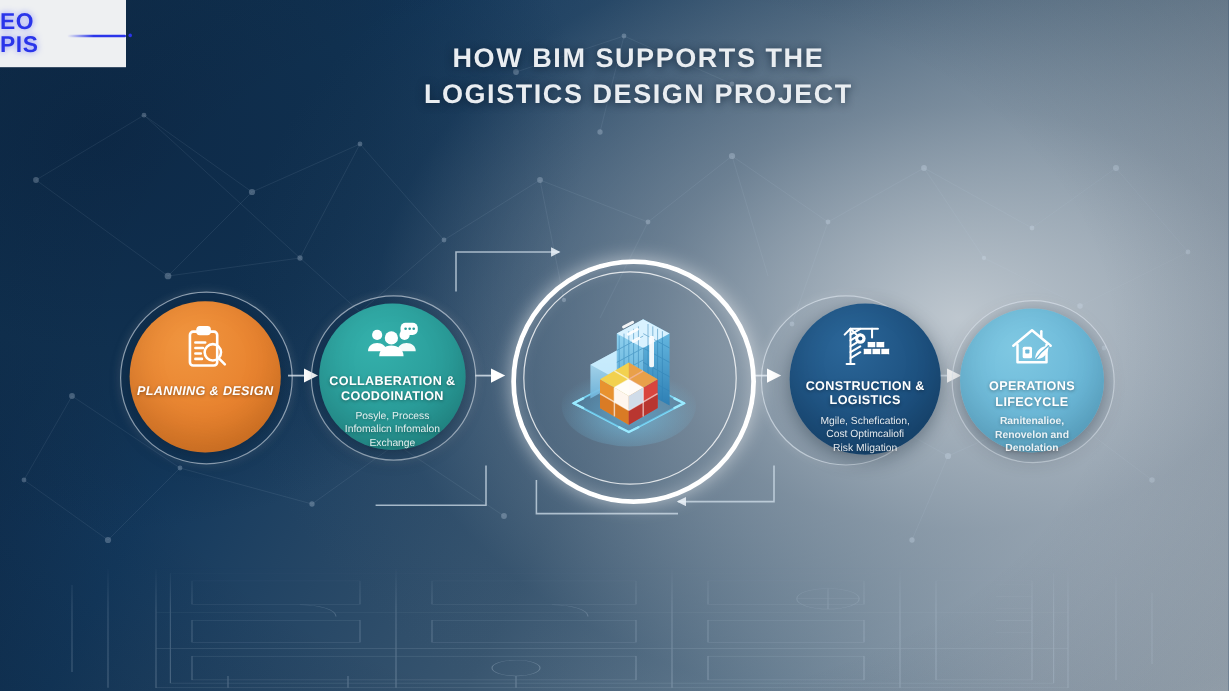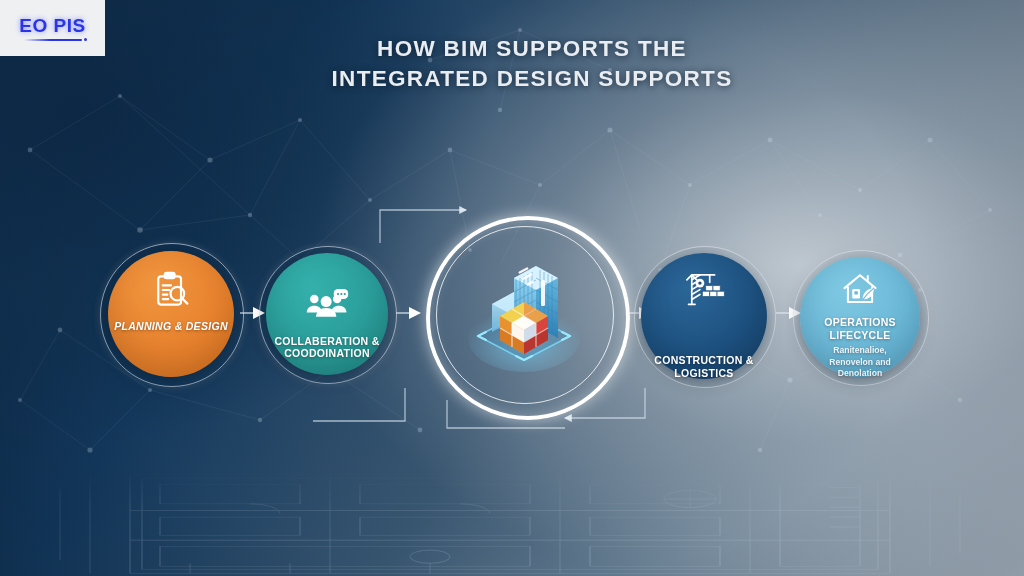--- a/index.html
+++ b/index.html
@@ -20,21 +20,21 @@
   .bg-vignette{
     position:absolute;inset:0;
     background:radial-gradient(ellipse 900px 640px at 50% 50%, rgba(0,0,0,0) 46%, rgba(5,18,34,0.34) 100%);
   }
   .bg-blueprint{opacity:.5;}
   .bg-net{opacity:.55;}
 
   
   .logo-box{
     position:absolute;left:0;top:0;width:105px;height:56px;
-    background:#eef0f2;display:flex;flex-direction:column;
+    background:#eef0f2;display:flex;flex-direction:row;
     align-items:center;justify-content:center;
   }
   .logo-text{
     font-size:19px;font-weight:bold;letter-spacing:.5px;
     color:#2a35ea;line-height:1;text-shadow:0 0 5px rgba(60,70,255,.55);
   }
   .logo-underline{
     margin-top:4px;width:58px;height:2px;
     background:linear-gradient(90deg,rgba(42,53,234,0) 0%,#2a35ea 45%,#2a35ea 100%);
     border-radius:2px;position:relative;
@@ -202,21 +202,21 @@
 
   <div class="bg-vignette"></div>
 
   <div class="logo-box">
     <div class="logo-text">EO PIS</div>
     <div class="logo-underline"></div>
   </div>
 
   <div class="title">
     <span>HOW BIM SUPPORTS THE</span>
-    <span>INTEGRATED DESIGN SUPPORTS</span>
+    <span>LOGISTICS DESIGN PROJECT</span>
   </div>
 
   <svg class="conn" style="left:0;top:0;width:1024px;height:576px" viewBox="0 0 1024 576" xmlns="http://www.w3.org/2000/svg">
     <defs>
       <marker id="ahR" markerWidth="7" markerHeight="7" refX="5.2" refY="3" orient="auto">
         <path d="M0,0 L6,3 L0,6 Z" fill="rgba(232,240,247,0.88)"></path>
       </marker>
       <marker id="ahL" markerWidth="7" markerHeight="7" refX="5.2" refY="3" orient="auto">
         <path d="M0,0 L6,3 L0,6 Z" fill="rgba(232,240,247,0.88)"></path>
       </marker>
@@ -276,20 +276,23 @@
           </g>
           <g fill="#2a9d9a">
             <circle cx="39" cy="7" r="1.3"></circle>
               <circle cx="43" cy="7" r="1.3"></circle>
               <circle cx="47" cy="7" r="1.3"></circle>
           </g>
         </svg>
       </div>
       <div class="node-title" style="white-space:pre-line;">COLLABERATION &amp;
 COODOINATION</div>
+      <div class="node-sub" style="white-space:pre-line;">Posyle, Process
+Infomalicn Infomalon
+Exchange</div>
     </div>
   </div>
 
   <div class="hub">
     <div class="hub-ring-outer"></div>
     <div class="hub-ring-inner"></div>
     <svg class="hub-art" viewBox="0 0 144 144" xmlns="http://www.w3.org/2000/svg">
       <defs>
         <linearGradient id="twrA" x1="0" y1="0" x2="0" y2="1">
           <stop offset="0%" stop-color="#9fdcf5"></stop>
@@ -360,21 +363,21 @@
       <g stroke="#9aeaff" stroke-width="2" fill="none" stroke-linecap="round">
         <path d="M26 94 L34 98 M26 94 L34 90"></path>
         <path d="M118 94 L110 98 M118 94 L110 90"></path>
         <path d="M72 118 L64 114 M72 118 L80 114"></path>
       </g>
     </svg>
   </div>
 
   <div class="node n-small" style="left:634px;top:246px;width:140px;height:140px;">
     <div class="ring" style="left:0;top:0;width:140px;height:140px;"></div>
-    <div class="disc" style="left:7px;top:7px;width:126px;height:126px;background:radial-gradient(circle at 38% 28%, #2b6698 0%, #1d5180 55%, #14416a 100%);justify-content:space-between;">
+    <div class="disc" style="left:24px;top:7px;width:126px;height:126px;background:radial-gradient(circle at 38% 28%, #2b6698 0%, #1d5180 55%, #14416a 100%);">
       <div class="node-icon" style="margin-top:13px;">
         <svg width="46" height="38" viewBox="0 0 54 44" xmlns="http://www.w3.org/2000/svg">
           <g stroke="#ffffff" stroke-width="2.1" fill="none" stroke-linecap="round" stroke-linejoin="round">
             <path d="M12 42 L12 6"></path>
             <path d="M8 42 L16 42"></path>
             <path d="M12 6 L40 6"></path>
             <path d="M12 6 L6 12 M12 6 L18 12"></path>
             <path d="M34 6 L34 15"></path>
             <path d="M12 12 L22 6 M12 18 L22 12 M12 24 L22 18 M12 30 L22 24 M12 36 L22 30"></path>
           </g>
@@ -388,20 +391,23 @@
             <rect x="29" y="19" width="9" height="6.5" rx="1"></rect>
             <rect x="38" y="19" width="9" height="6.5" rx="1"></rect>
             <rect x="25" y="26" width="9" height="6.5" rx="1"></rect>
             <rect x="34" y="26" width="9" height="6.5" rx="1"></rect>
             <rect x="43" y="26" width="9" height="6.5" rx="1"></rect>
           </g>
         </svg>
       </div>
       <div class="node-title" style="white-space:pre-line;">CONSTRUCTION &amp;
 LOGISTICS</div>
+      <div class="node-sub" style="white-space:pre-line;">Mgile, Schefication,
+Cost Optimcaliofi
+Risk Mligation</div>
     </div>
   </div>
 
   <div class="node n-small" style="left:793px;top:250px;width:134px;height:134px;">
     <div class="ring" style="left:0;top:0;width:134px;height:134px;"></div>
     <div class="disc" style="left:7px;top:7px;width:120px;height:120px;background:radial-gradient(circle at 38% 28%, #7fc8e2 0%, #6bb8d8 55%, #58a6c8 100%);">
       <div class="node-icon" style="margin-top:13px;">
         <svg width="42" height="38" viewBox="0 0 48 44" xmlns="http://www.w3.org/2000/svg">
           <g fill="none" stroke="#ffffff" stroke-width="2.4" stroke-linecap="round" stroke-linejoin="round">
             <path d="M6 21 L24 6 L42 21"></path>

